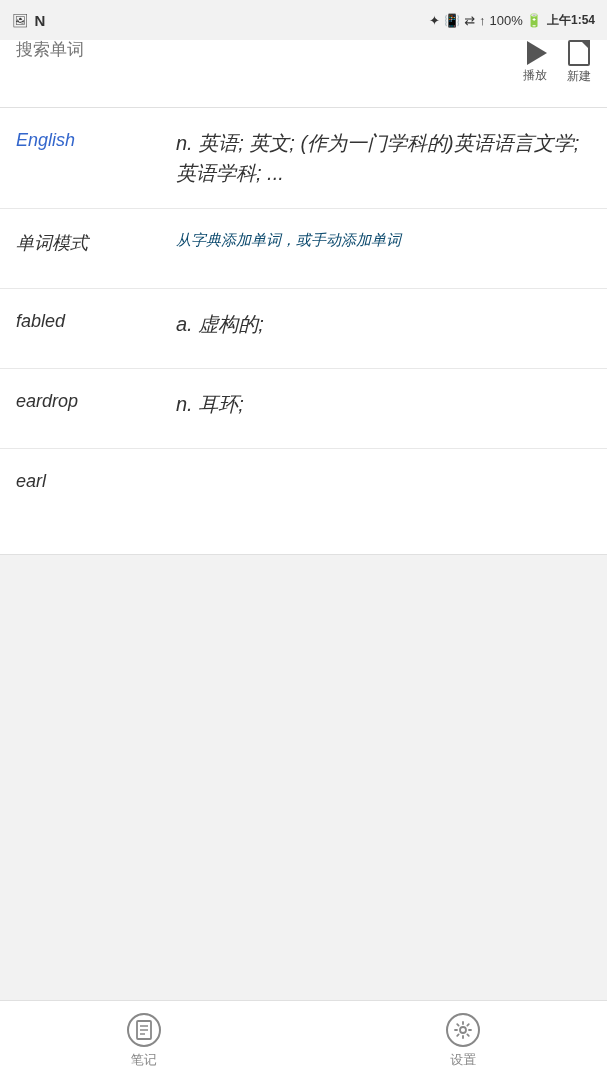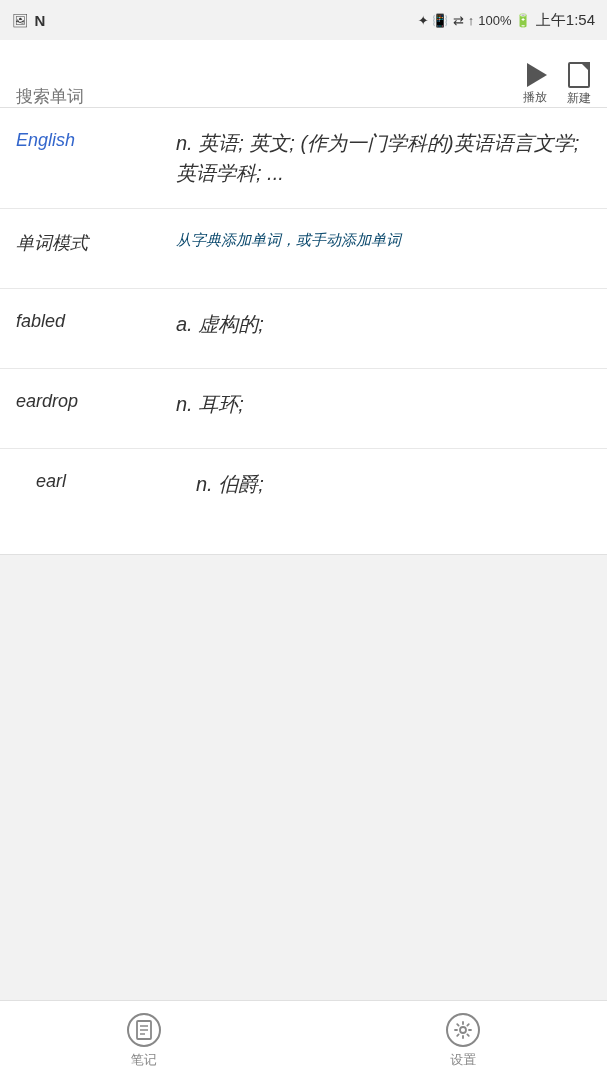--- a/index.html
+++ b/index.html
@@ -20,28 +20,28 @@
       background: #f2f2f2;
       display: flex;
       align-items: center;
       justify-content: space-between;
       padding: 0 12px;
       font-size: 13px;
       color: #333;
     }
     .status-left { display: flex; gap: 6px; align-items: center; }
     .status-right { display: flex; gap: 4px; align-items: center; font-size: 13px; font-weight: 500; }
-    .status-time { font-weight: 400; font-size: 15px; }
+    .status-time { font-weight: 700; font-size: 12px; }
 
     
     .search-bar {
       background: #fff;
       height: 68px;
       display: flex;
-      align-items: flex-end;
+      align-items: flex-start;
       padding: 0 16px;
       border-bottom: 1px solid #e0e0e0;
       gap: 9px;
     }
     .search-input {
       flex: 1;
       font-size: 17px;
       color: #bbb;
       border: none;
       outline: none;
@@ -71,21 +71,21 @@
       border-bottom: 1px solid #e0e0e0;
     }
     .word-item {
       display: flex;
       align-items: flex-start;
       padding: 20px 16px;
       border-bottom: 1px solid #e8e8e8;
       min-height: 80px;
       font-style: italic;
     }
-    .word-item:last-child { border-bottom: none; margin-left: 20px; }
+    .word-item:last-child { border-bottom: none; }
     .word-term {
       width: 160px;
       min-width: 160px;
       font-size: 18px;
       color: #333;
       padding-top: 2px;
     }
     .word-term.english-word {
       color: #3366cc;
       font-weight: 500;
@@ -225,21 +225,20 @@
     <div class="word-def">a. 虚构的;</div>
   </div>
 
   <div class="word-item">
     <div class="word-term">eardrop</div>
     <div class="word-def">n. 耳环;</div>
   </div>
 
   <div class="word-item">
     <div class="word-term">earl</div>
-    <div class="word-def">n. 伯爵;</div>
   </div>
 </div>
 
 <div class="gray-area"></div>
 
 <div class="bottom-nav">
 
   <div class="nav-item">
     <div class="icon-circle">
       <svg width="18" height="20" viewBox="0 0 18 20">

